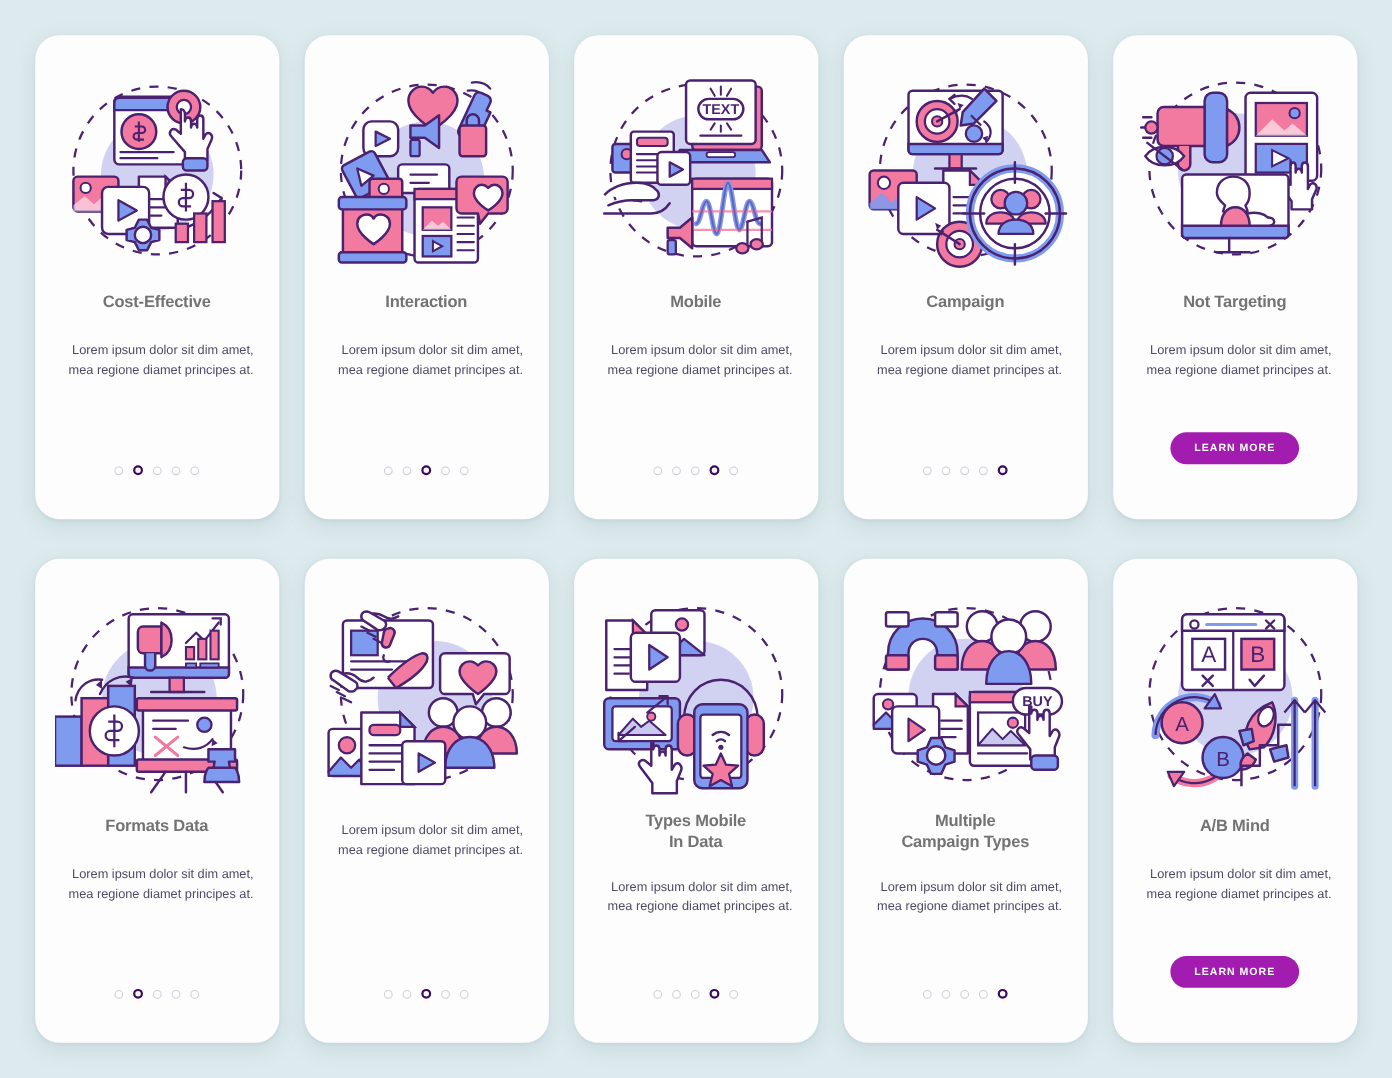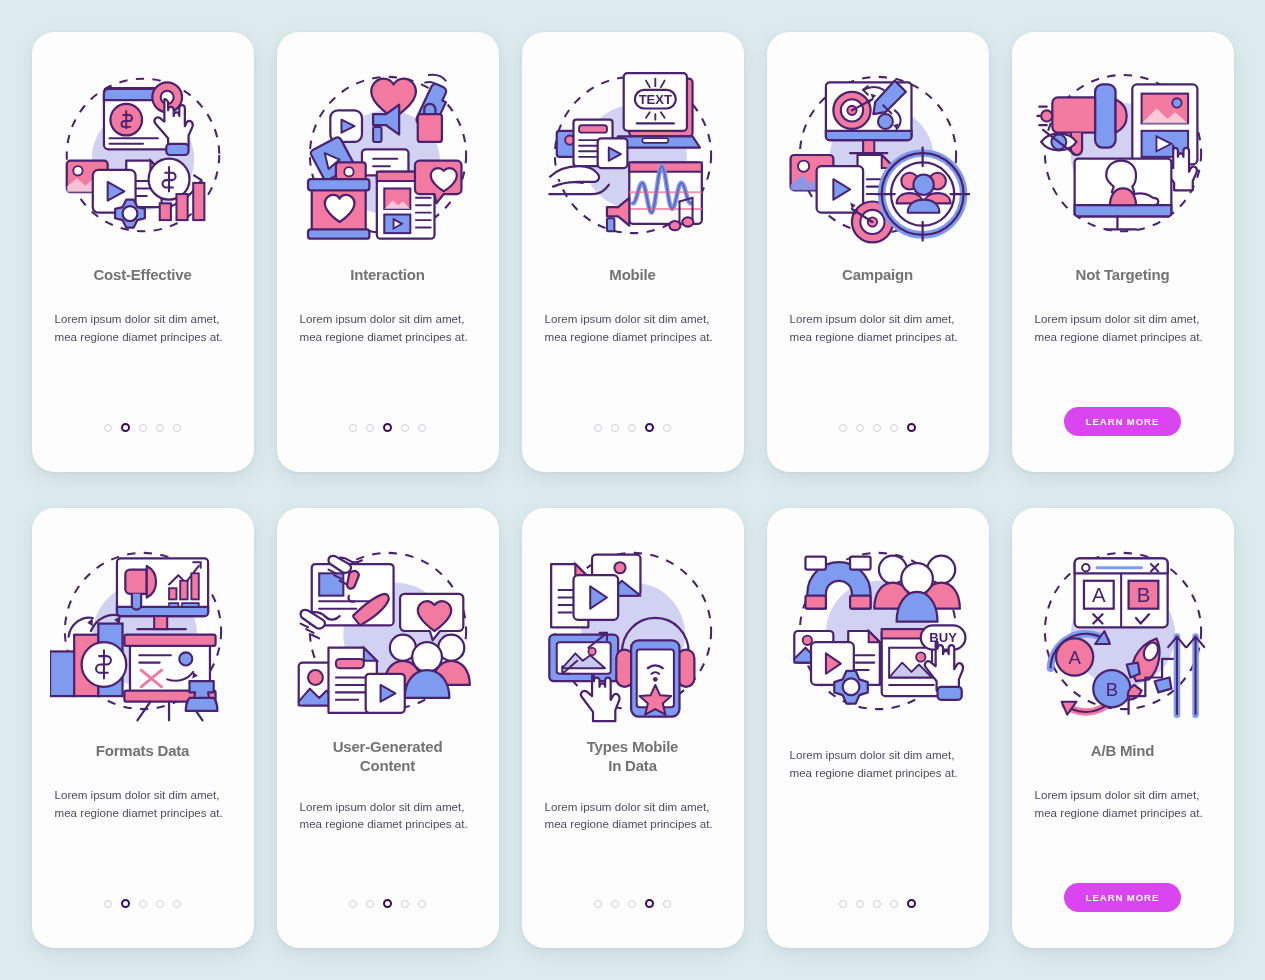--- a/index.html
+++ b/index.html
@@ -57,21 +57,21 @@
     text-align: center;
     line-height: 1.25;
     letter-spacing: -0.2px;
     min-height: 22px;
   }
   .card.two-line .card-title { margin-top: 14px; }
   .card-body {
     margin-top: 22px;
     font-size: 11.6px;
     color: #4d4a66;
-    text-align: left;
+    text-align: right;
     line-height: 1.52;
     width: 176px;
   }
   .spacer { flex: 1 1 auto; }
   .dots {
     display: flex;
     gap: 9px;
     align-items: center;
     justify-content: center;
     margin-bottom: 18px;
@@ -81,22 +81,22 @@
     border-radius: 50%;
     border: 1.6px solid #cfcfd9;
     background: transparent;
   }
   .dot.active {
     border-color: #3a0a5f;
     border-width: 2.4px;
     width: 9px; height: 9px;
   }
   .cta {
-    margin-bottom: 14px;
-    background: #d946ef;
+    margin-bottom: 28px;
+    background: #a21caf;
     color: #ffffff;
     border: none;
     border-radius: 16px;
     font-size: 9.6px;
     font-weight: bold;
     letter-spacing: 0.9px;
     padding: 9px 22px;
     cursor: pointer;
     font-family: "Liberation Sans", sans-serif;
   }
@@ -403,24 +403,20 @@
   <rect x="4" y="134" width="42" height="46" rx="4" fill="#fff" stroke="#4a2270" stroke-width="2.4"></rect>
   <circle cx="22" cy="150" r="8" fill="#f2799f" stroke="#4a2270" stroke-width="2.2"></circle>
   <path d="M4 176l12-14 10 10 8-8 12 12v4H4z" fill="#7e9bf0" stroke="#4a2270" stroke-width="2.2" stroke-linejoin="round"></path>
   <path d="M36 118h38l14 14v56H36z" fill="#fff" stroke="#4a2270" stroke-width="2.4" stroke-linejoin="round"></path>
   <path d="M74 118l14 14H74z" fill="#7e9bf0" stroke="#4a2270" stroke-width="2.2"></path>
   <rect x="44" y="130" width="30" height="10" rx="4" fill="#f2799f" stroke="#4a2270" stroke-width="2.2"></rect>
   <path d="M44 150h36M44 158h36M44 166h36M44 174h24" stroke="#4a2270" stroke-width="2.2" stroke-linecap="round"></path>
   <rect x="76" y="146" width="42" height="42" rx="4" fill="#fff" stroke="#4a2270" stroke-width="2.4"></rect>
   <path d="M92 158l16 9-16 9z" fill="#7e9bf0" stroke="#4a2270" stroke-width="2.2" stroke-linejoin="round"></path>
 </svg>
-        <div class="card-title">
-          <div>User-Generated</div>
-          <div>Content</div>
-        </div>
         <div class="card-body">Lorem ipsum dolor sit dim amet, mea regione diamet principes at.</div>
         <div class="spacer"></div>
         <div class="dots">
           <span class="dot"></span>
           <span class="dot"></span>
           <span class="dot active"></span>
           <span class="dot"></span>
           <span class="dot"></span>
         </div>
       </div>
@@ -495,20 +491,24 @@
   <rect x="104" y="98" width="76" height="10" fill="#f2799f" stroke="#4a2270" stroke-width="2.2"></rect>
   <rect x="112" y="118" width="46" height="32" fill="#fff" stroke="#4a2270" stroke-width="2.2"></rect>
   <path d="M112 150l14-16 10 10 8-8 14 14z" fill="#c9c9ef" stroke="#4a2270" stroke-width="2" stroke-linejoin="round"></path>
   <circle cx="146" cy="128" r="5" fill="#f2799f" stroke="#4a2270" stroke-width="2"></circle>
   <path d="M112 158h48" stroke="#4a2270" stroke-width="2.2" stroke-linecap="round"></path>
   <rect x="146" y="94" width="48" height="26" rx="13" fill="#fff" stroke="#4a2270" stroke-width="2.4"></rect>
   <text x="170" y="112" font-family="Liberation Sans, sans-serif" font-size="14" font-weight="bold" fill="#4a2270" text-anchor="middle">BUY</text>
   <path d="M162 112v26l-6-5c-4-2-8 3-4 7l11 14v10h24v-12l4-10c2-5-3-10-6-6l-3 5v-22c0-5-6-5-6 0v6c0-5-6-5-6 0v-6c0-5-6-5-6 0v-7z" fill="#fff" stroke="#4a2270" stroke-width="2.4" stroke-linejoin="round"></path>
   <rect x="164" y="160" width="26" height="14" rx="4" fill="#7e9bf0" stroke="#4a2270" stroke-width="2.4"></rect>
 </svg>
+        <div class="card-title">
+          <div>Multiple</div>
+          <div>Campaign Types</div>
+        </div>
         <div class="card-body">Lorem ipsum dolor sit dim amet, mea regione diamet principes at.</div>
         <div class="spacer"></div>
         <div class="dots">
           <span class="dot"></span>
           <span class="dot"></span>
           <span class="dot"></span>
           <span class="dot"></span>
           <span class="dot active"></span>
         </div>
       </div>

